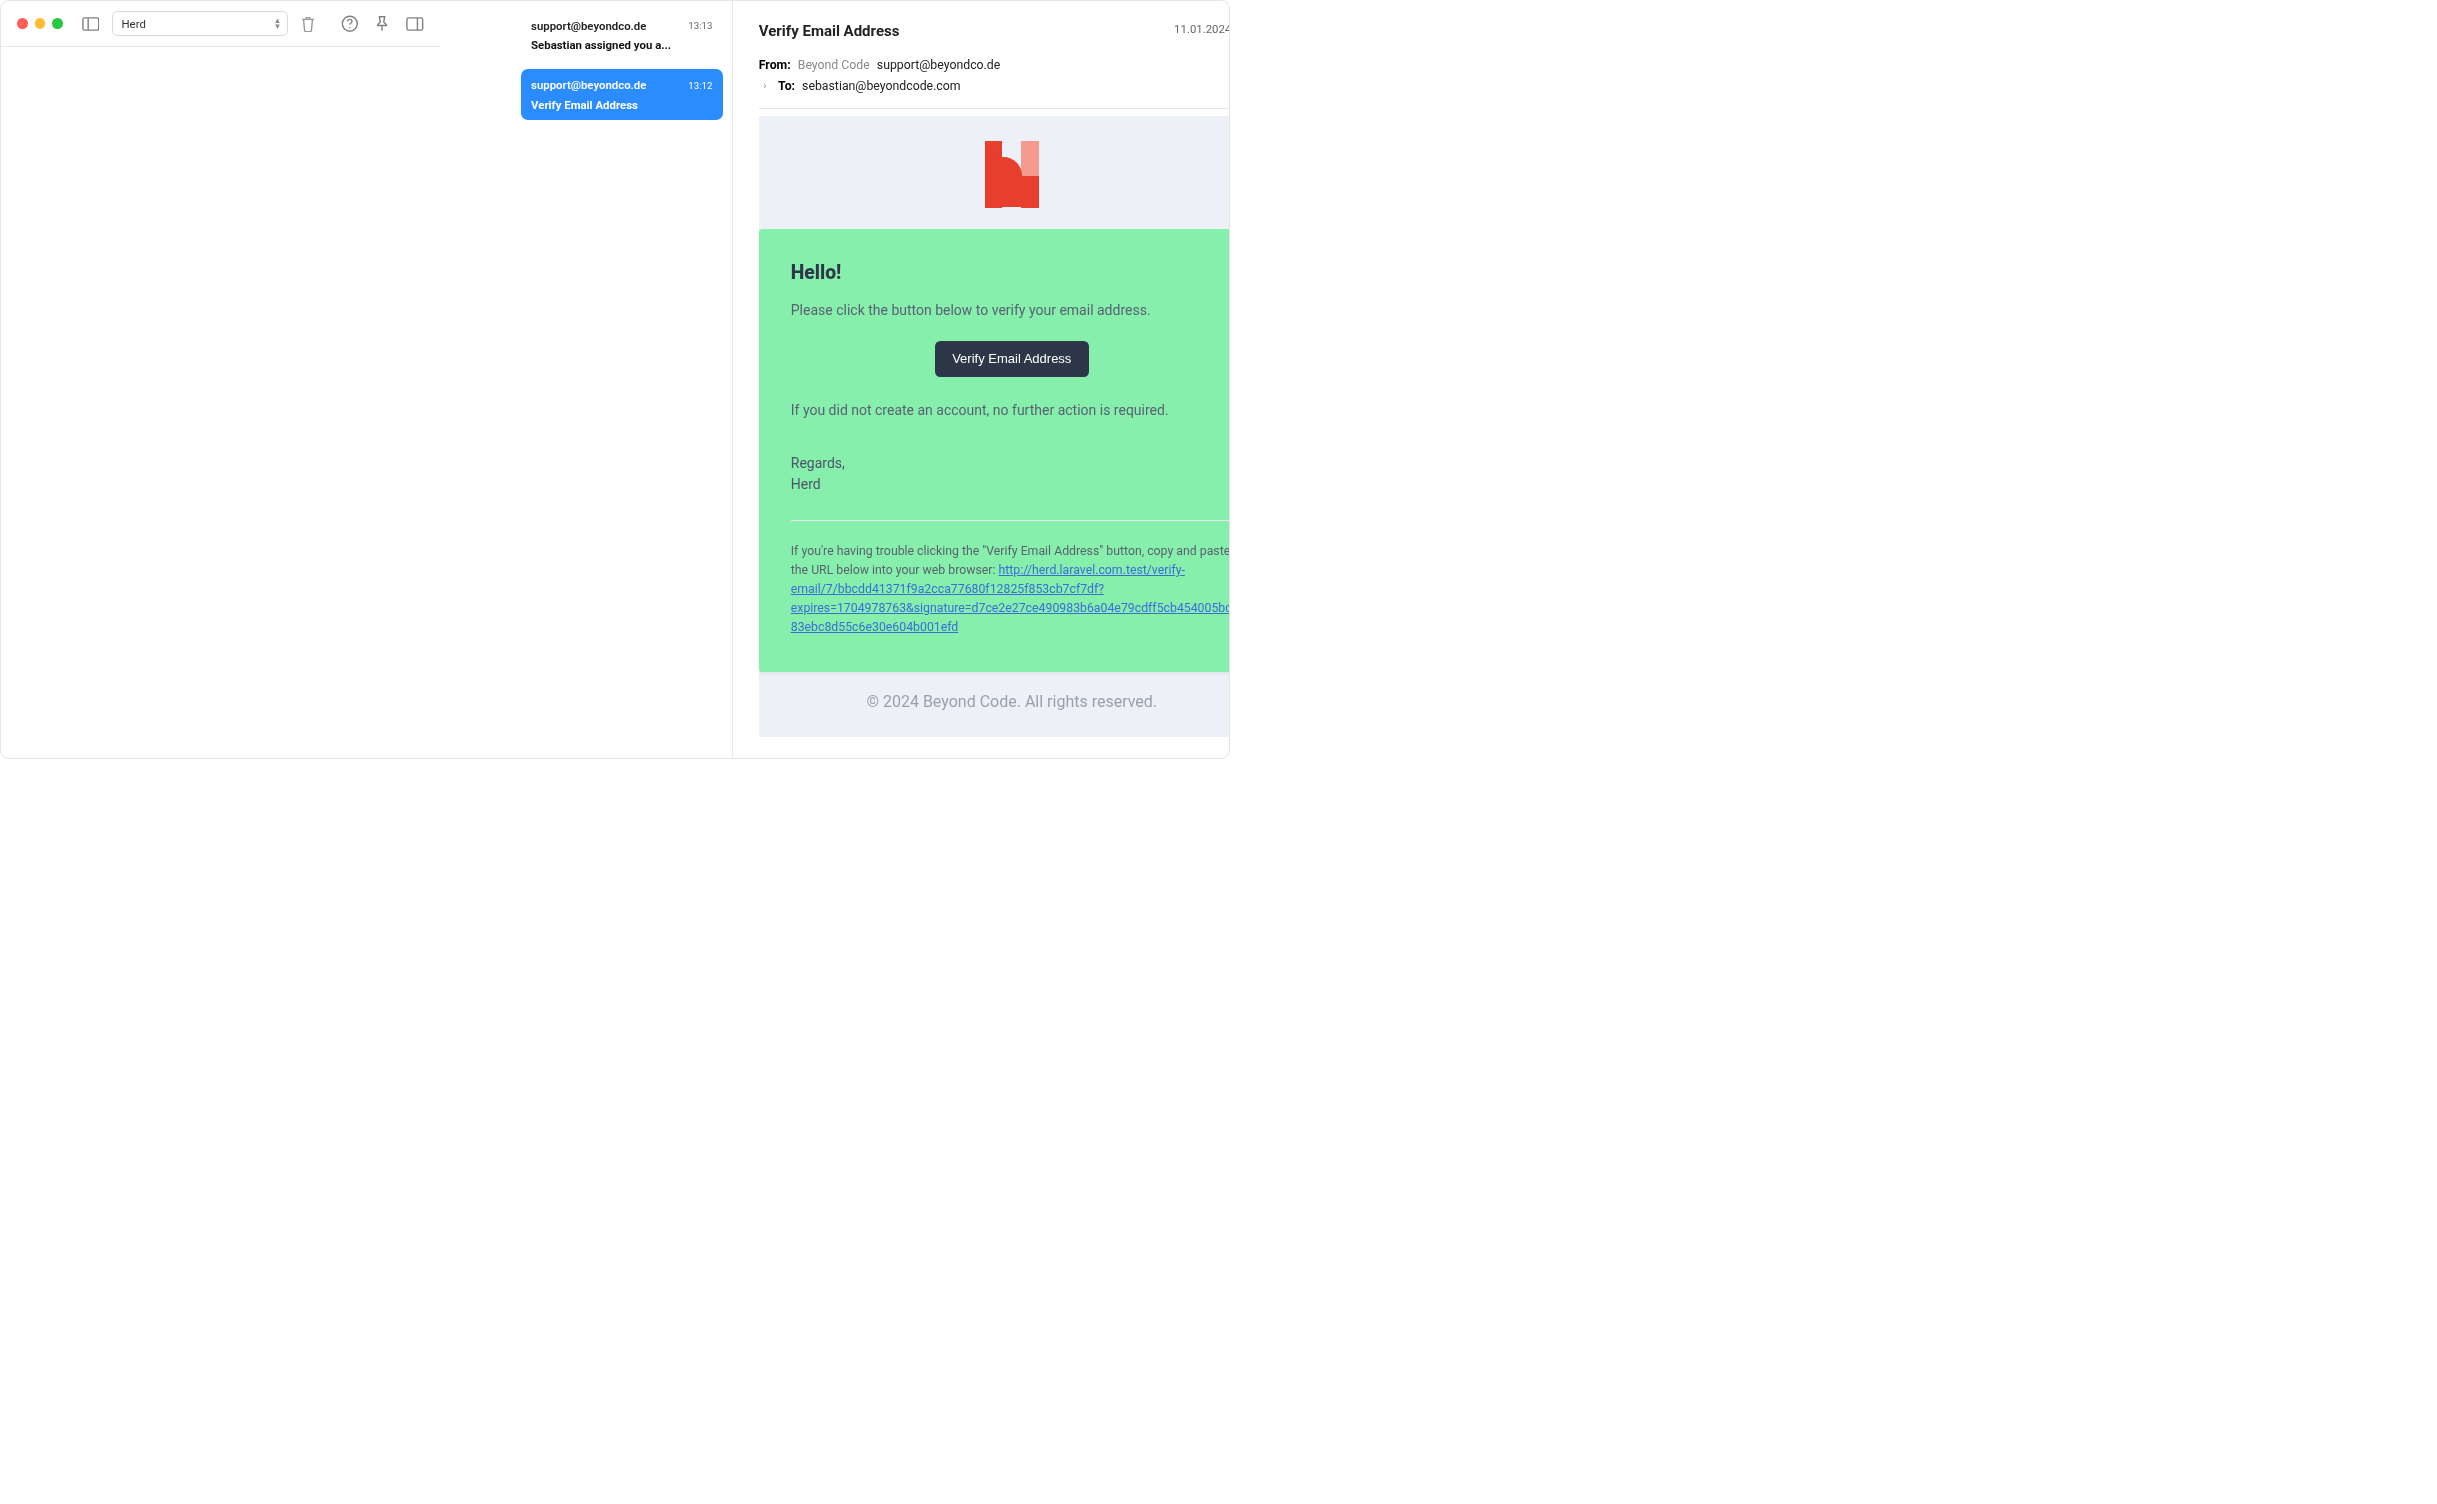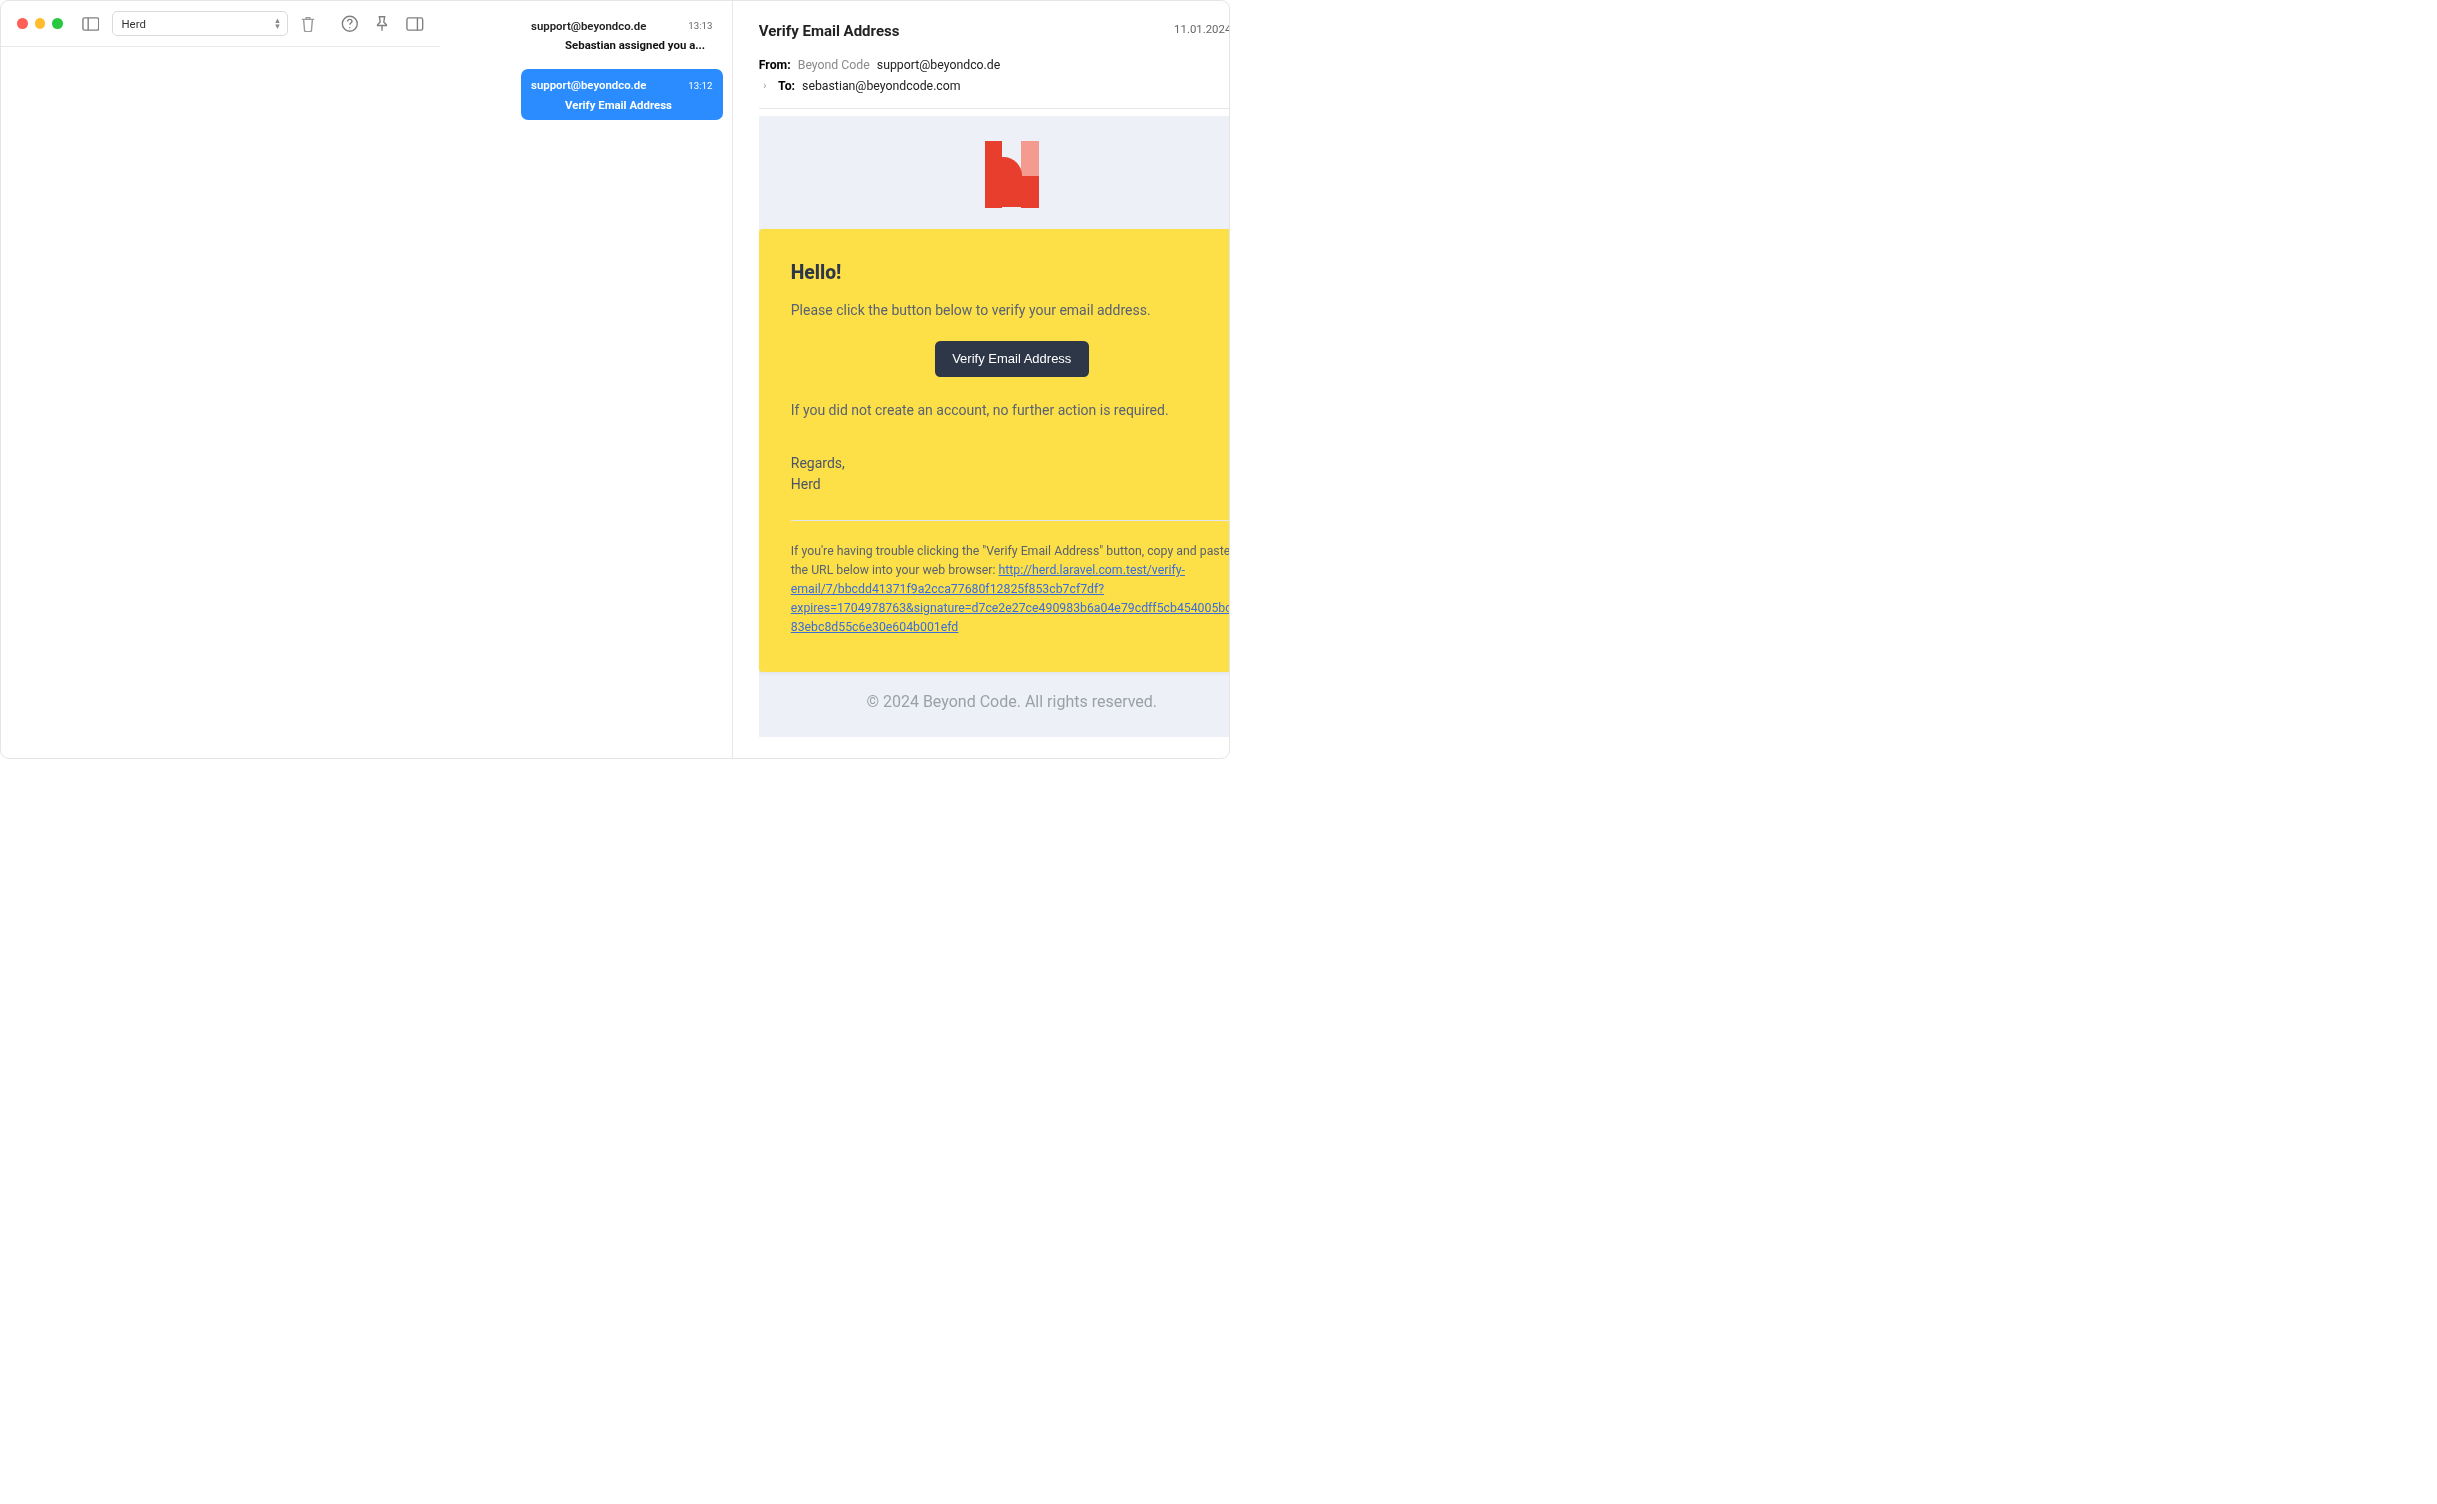--- a/index.html
+++ b/index.html
@@ -53,21 +53,21 @@
       padding: 8.8px; display:flex; flex-direction:column; gap:8.8px;
     }
     .mail-item {
       border-radius: 7px; padding: 8.8px 10.5px;
       display:flex; flex-direction:column; gap:5.3px;
       cursor:pointer;
     }
     .mail-item .row1 { display:flex; justify-content:space-between; align-items:center; }
     .mail-item .from { font-size: 11.4px; font-weight:600; color:#222; }
     .mail-item .time { font-size: 9.7px; color:#666; }
-    .mail-item .subject { font-size: 11.4px; font-weight:700; color:#111; white-space:nowrap; overflow:hidden; text-overflow:ellipsis;margin-left:34px; }
+    .mail-item .subject { font-size: 11.4px; font-weight:700; color:#111; white-space:nowrap; overflow:hidden; text-overflow:ellipsis; }
     .mail-item.selected { background:#2b8cff; }
     .mail-item.selected .from,
     .mail-item.selected .time,
     .mail-item.selected .subject { color:#fff; }
     
     
     .mail-view { flex:1; overflow:auto; padding: 21px 26px 0 26px; }
     .mail-header { display:flex; justify-content:space-between; align-items:flex-start; }
     .mail-title { font-size: 15px; font-weight:700; color:#222; }
     .mail-date { font-size: 11.4px; color:#666; }
@@ -93,21 +93,21 @@
       background:#e83e2e; border-radius: 50% 50% 0 0 / 50% 50% 0 0;
     }
     .logo .arc::after{
       content:""; position:absolute; left:17.6px; top:17.6px; width:19.3px; height:33px; background:#e83e2e;
     }
     .logo .arc-fill {
       position:absolute; right:0; bottom:0; width:17.6px; height:32px; background:#e83e2e;
     }
     
     .card {
-      width: 506px; background:#fde047; border-radius:3.5px;
+      width: 506px; background:#86efac; border-radius:3.5px;
       box-shadow: 0 1.8px 3.5px rgba(0,0,0,0.05);
       padding: 32px 32px 35px 32px;
     }
     .card h1 { font-size: 19.3px; font-weight:800; color:#2d3748; margin-bottom:16px; }
     .card p { font-size: 14px; color:#596273; line-height:1.55; margin-bottom:19.3px; }
     .cta-wrap { display:flex; justify-content:center; margin: 5.3px 0 23px 0; }
     .cta {
       background:#2d3748; color:#fff; border:none;
       padding: 10.5px 17.6px; border-radius:5.3px; font-size:13px; font-weight:500;
       cursor:pointer;

